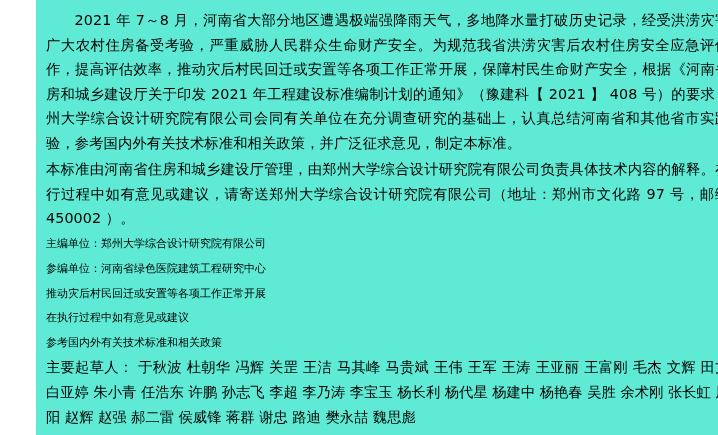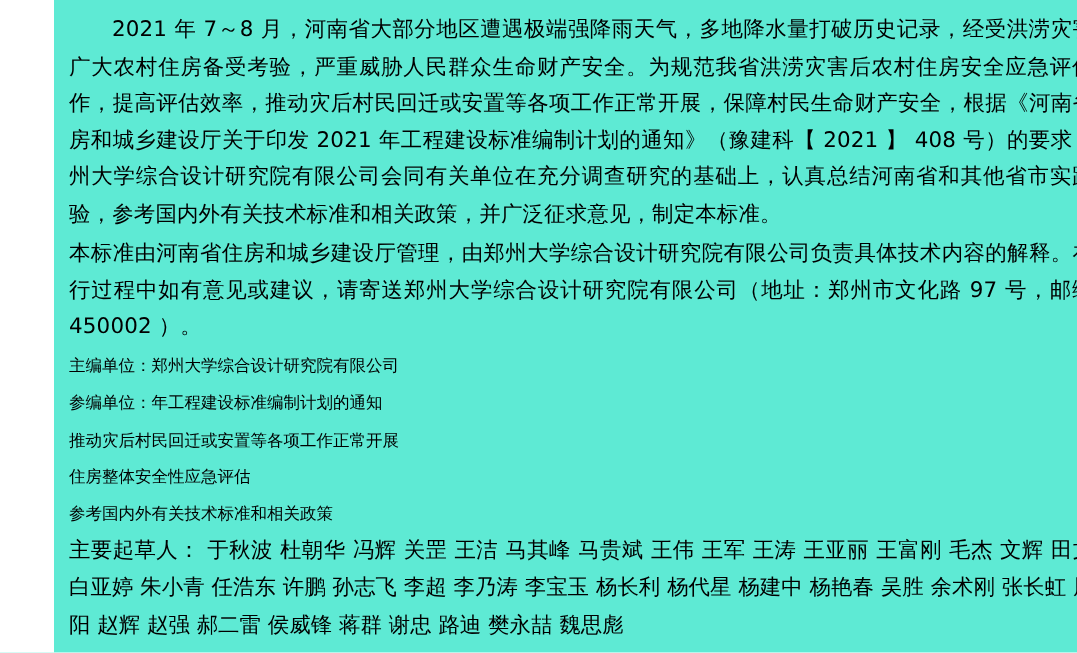--- a/index.html
+++ b/index.html
@@ -55,29 +55,29 @@
   <p class="para indent">2021 年 7～8 月，河南省大部分地区遭遇极端强降雨天气，多地降水量打破历史记录，经受洪涝灾害的广大农村住房备受考验，严重威胁人民群众生命财产安全。为规范我省洪涝灾害后农村住房安全应急评估工作，提高评估效率，推动灾后村民回迁或安置等各项工作正常开展，保障村民生命财产安全，根据《河南省住房和城乡建设厅关于印发 2021 年工程建设标准编制计划的通知》（豫建科【 2021 】 408 号）的要求，郑州大学综合设计研究院有限公司会同有关单位在充分调查研究的基础上，认真总结河南省和其他省市实践经验，参考国内外有关技术标准和相关政策，并广泛征求意见，制定本标准。</p>
 
 
   <p class="para">本标准由河南省住房和城乡建设厅管理，由郑州大学综合设计研究院有限公司负责具体技术内容的解释。在执行过程中如有意见或建议，请寄送郑州大学综合设计研究院有限公司（地址：郑州市文化路 97 号，邮编： 450002 ）。</p>
 
   <p class="line">
     <span>主编单位：</span><span>郑州大学综合设计研究院有限公司</span>
   </p>
 
   <p class="line">
-    <span>参编单位：</span><span>年工程建设标准编制计划的通知</span>
+    <span>参编单位：</span><span>河南省绿色医院建筑工程研究中心</span>
   </p>
 
   <p class="line">
     <span>推动灾后村民回迁或安置等各项工作正常开展</span>
   </p>
 
   <p class="line">
-    <span>住房整体安全性应急评估</span>
+    <span>在执行过程中如有意见或建议</span>
   </p>
 
   <p class="line">
     <span>参考国内外有关技术标准和相关政策</span>
   </p>
 
   <p class="wrapline">主要起草人： 于秋波 杜朝华 冯辉 关罡 王洁 马其峰 马贵斌 王伟 王军 王涛 王亚丽 王富刚 毛杰 文辉 田文礼 白亚婷 朱小青 任浩东 许鹏 孙志飞 李超 李乃涛 李宝玉 杨长利 杨代星 杨建中 杨艳春 吴胜 余术刚 张长虹 周中阳 赵辉 赵强 郝二雷 侯威锋 蒋群 谢忠 路迪 樊永喆 魏思彪</p>
 
 </div>
 

